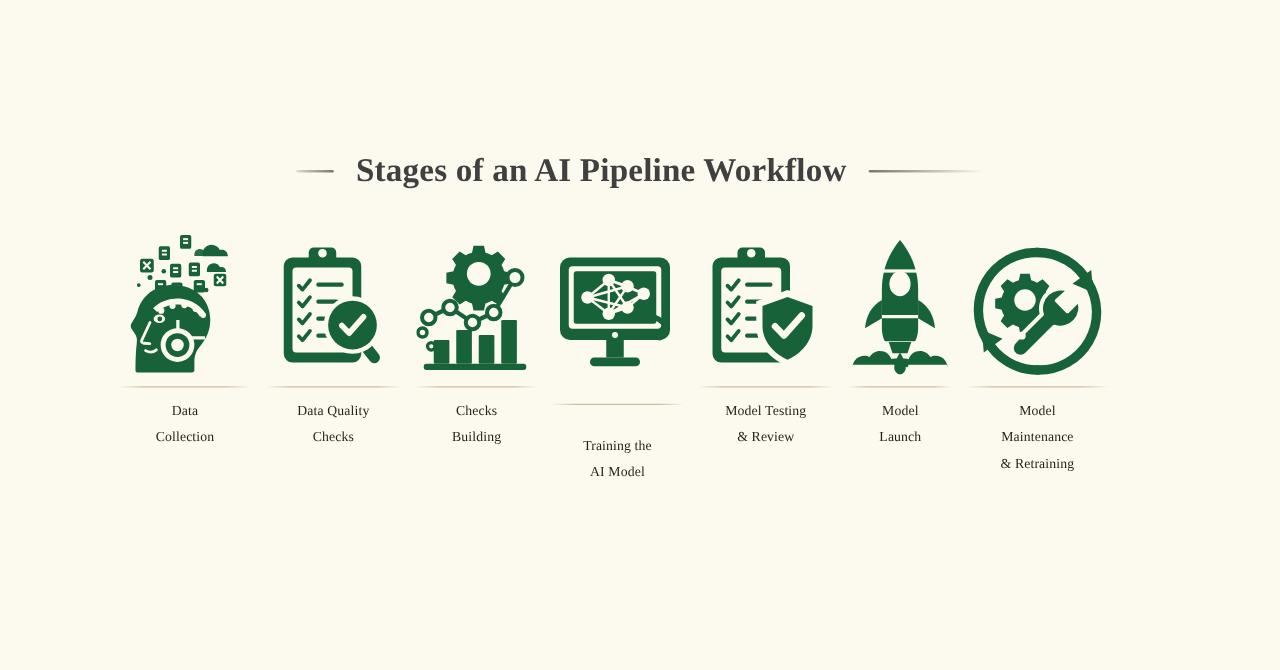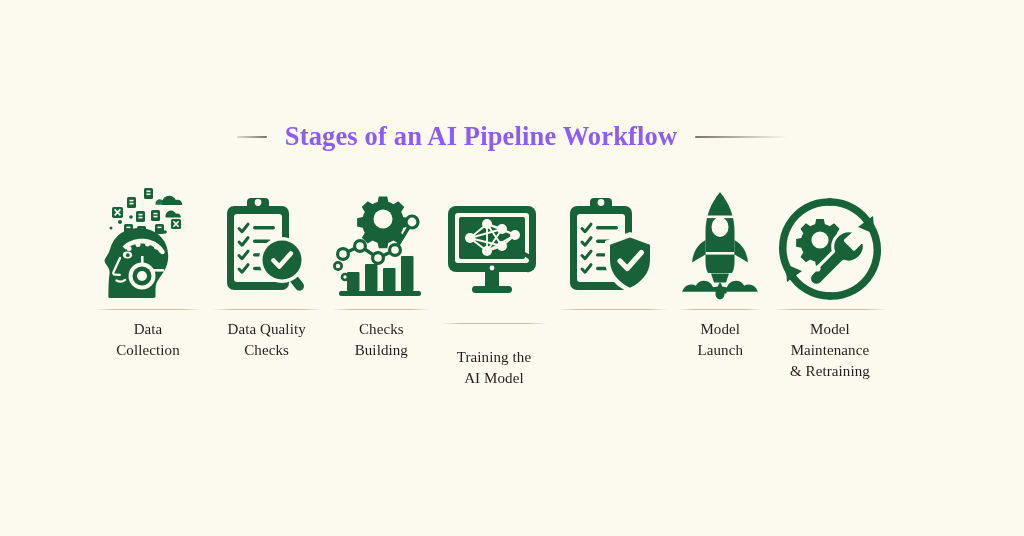--- a/index.html
+++ b/index.html
@@ -38,21 +38,21 @@
     height: 2px;
     background: linear-gradient(to right, rgba(40,34,28,0), rgba(40,34,28,0.55));
     border-radius: 2px;
   }
   .title-rule.left { width: 30px; background: linear-gradient(to left, rgba(40,34,28,0.62), rgba(40,34,28,0.15)); }
   .title-rule.right { width: 92px; background: linear-gradient(to right, rgba(40,34,28,0.62), rgba(40,34,28,0.0)); }
   .page-title {
     font-size: 26.5px;
     font-weight: bold;
     letter-spacing: 0.15px;
-    color: #8b5cf6;
+    color: #404040;
     white-space: nowrap;
     line-height: 1.1;
   }
 
   
   .stages {
     position: absolute;
     top: 186px;
     left: 96px;
     width: 790px;
@@ -78,21 +78,21 @@
     height: 1px;
     width: 100%;
     background: linear-gradient(to right,
         rgba(198,180,152,0.05),
         rgba(188,168,138,0.75) 18%,
         rgba(188,168,138,0.75) 82%,
         rgba(198,180,152,0.05));
   }
   .stage .label {
     margin-top: 9px;
-    font-size: 15px;
+    font-size: 11px;
     line-height: 21px;
     text-align: center;
     color: #241f19;
     letter-spacing: 0.1px;
     white-space: pre-line;
   }
 
   
   .s0 { width: 104px; }
   .s1 { width: 108px; }
@@ -299,20 +299,22 @@
           <rect x="32" y="47.6" width="18" height="3.4" rx="1.7"></rect>
           <rect x="32" y="61.2" width="22" height="3.4" rx="1.7"></rect>
           <rect x="32" y="74.8" width="14" height="3.4" rx="1.7"></rect>
 
           <path d="M66 40 l25 9 v19 c0 16-11.5 27-25 33 -13.5-6 -25-17 -25-33 V49z" fill="#fcfaef"></path>
           <path d="M66 45.5 l20 7.3 v15.5 c0 13.3-9.4 22.4-20 27.5 -10.6-5.1 -20-14.2 -20-27.5 V52.8z"></path>
           <path d="M56 69 l7.2 7.4 l14.2-16" stroke="#fcfaef" stroke-width="5.2" fill="none" stroke-linecap="round" stroke-linejoin="round"></path>
         </svg>
       </div>
       <div class="divider"></div>
+      <div class="label">Model Testing
+&amp; Review</div>
     </div>
 
     <div class="stage s5">
       <div class="icon-wrap">
         <svg width="84" height="112" viewBox="0 0 84 112" fill="#176239" aria-hidden="true">
 
           <path d="M42 2 c9 11 14.5 24 14.5 39.5 v30 c0 5.5-1 9-2.5 11.5 h-24 c-1.5-2.5 -2.5-6 -2.5-11.5 v-30 C27.5 26 33 13 42 2z"></path>
 
           <ellipse cx="42" cy="37" rx="8.5" ry="10" fill="#fcfaef"></ellipse>
 

